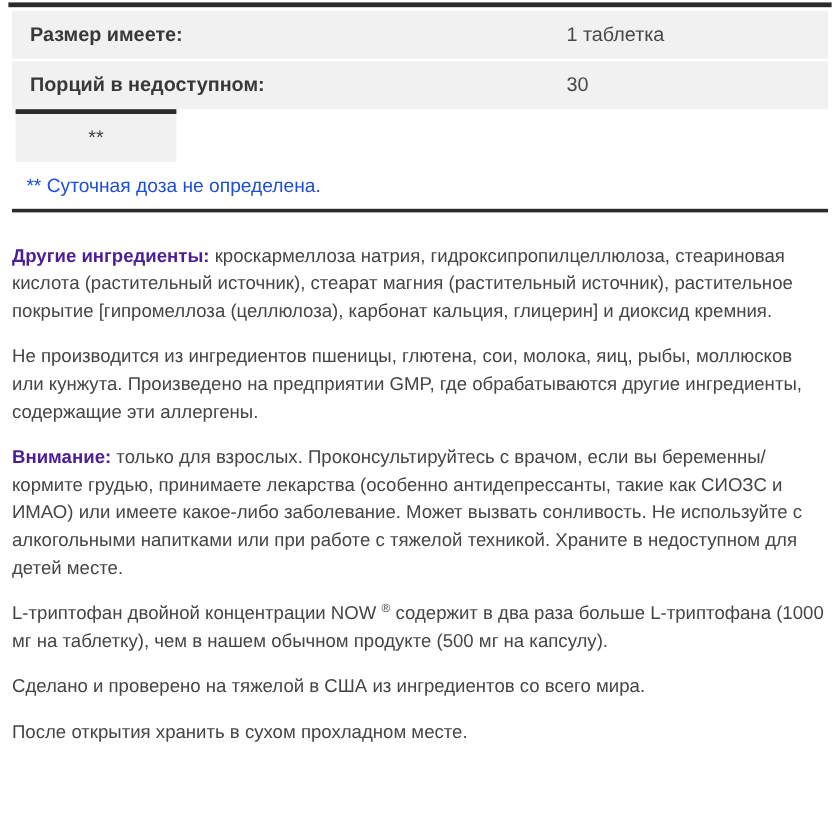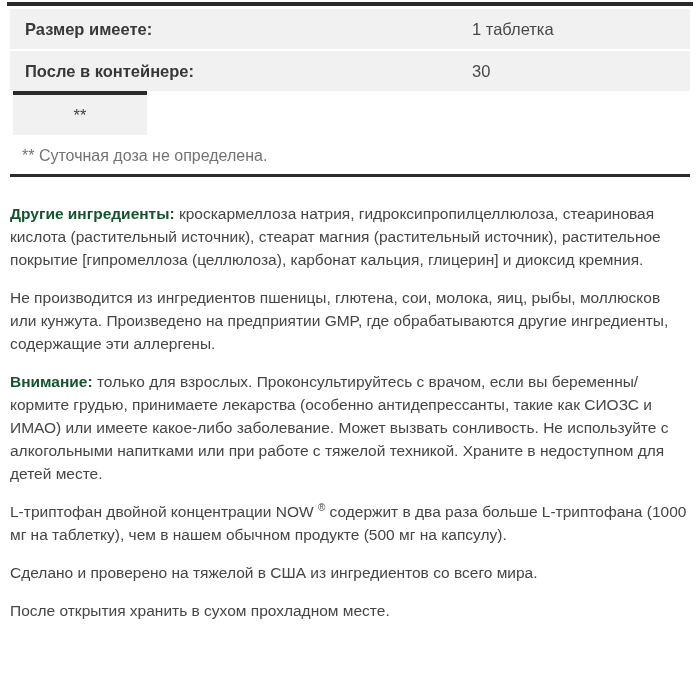--- a/index.html
+++ b/index.html
@@ -96,35 +96,35 @@
     font-size: 16.5px;
     color: #414143;
   }
   .facts-footnote {
     margin-top: 2px;
     height: 37px;
     display: flex;
     align-items: center;
     padding-left: 12px;
     font-size: 16px;
-    color: #737373;
+    color: #1d4ed8;
     border-bottom: 3px solid #2b2b2d;
   }
   .paragraphs {
     margin: 25px 10px 0 10px;
   }
   .paragraphs p {
     margin: 0 0 15px 0;
     font-size: 15.5px;
     line-height: 23px;
     color: #454547;
   }
   .paragraphs p b {
     font-weight: 700;
-    color: #14532d;
+    color: #4c1d95;
   }
   .paragraphs sup {
     font-size: 10px;
     line-height: 0;
   }
 </style>
 </head>
 <body>
 
 <div class="page">
@@ -133,21 +133,21 @@
     <div class="bar-top"></div>
 
     <div class="panel-inner">
 
       <div class="serving-row">
         <div class="serving-label">Размер имеете:</div>
         <div class="serving-value">1 таблетка</div>
       </div>
 
       <div class="serving-row">
-        <div class="serving-label">После в контейнере:</div>
+        <div class="serving-label">Порций в недоступном:</div>
         <div class="serving-value">30</div>
       </div>
 
 
       <div class="facts-row">
         <div class="fr-gap"></div>
         <div class="fr-dv">**</div>
       </div>
 
       <div class="facts-footnote">** Суточная доза не определена.</div>

